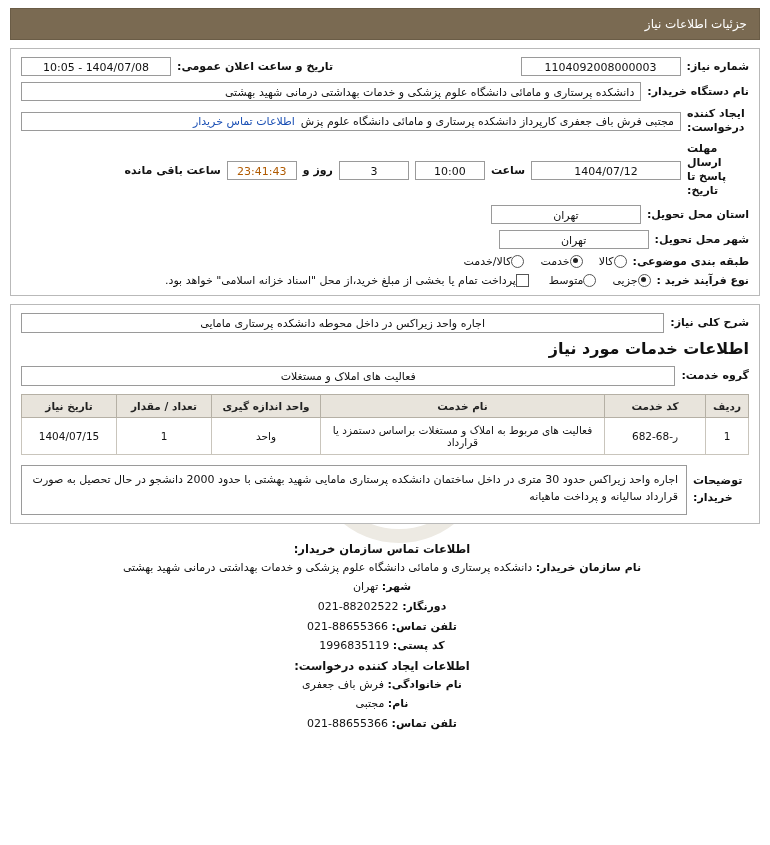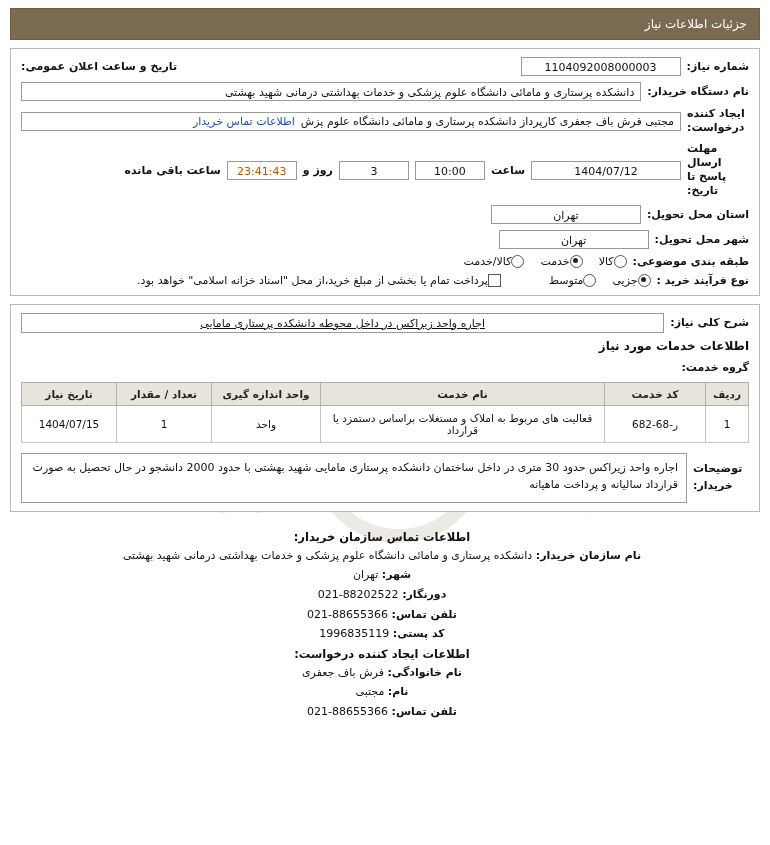--- a/index.html
+++ b/index.html
@@ -153,33 +153,32 @@
     border: 14px solid #edeae3;
     left: 50%;
     margin-left: -75px;
     top: -30px;
     z-index: -1;
   }
 
   
   .sec-title {
     font-weight: bold;
-    font-size: 12px;
+    font-size: 16px;
     margin: 6px 0 8px 0;
   }
   .wide-box {
     border: 1px solid #9a9a9a;
     height: 20px;
     line-height: 20px;
     background: #fff;
     font-size: 11px;
     padding: 0 6px;
     box-sizing: border-box;
     text-align: center;
-    text-decoration: underline;
   }
 
   
   table.items {
     width: 100%;
     border-collapse: collapse;
     margin-top: 8px;
     font-size: 10.5px;
   }
   table.items th {
@@ -259,20 +258,21 @@
     <div class="wm-sub">پایگاه اطلاع رسانی مناقصات و مزایده</div>
   </div>
 
   <div class="panel">
 
     <div class="row">
       <span class="lbl">شماره نیاز:</span>
       <span class="val-box w-160">1104092008000003</span>
       <span class="spacer"></span>
       <span class="lbl">تاریخ و ساعت اعلان عمومی:</span>
+      <span class="val-box w-150">1404/07/08 - 10:05</span>
     </div>
 
     <div class="row">
       <span class="lbl">نام دستگاه خریدار:</span>
       <span class="val-box right" style="flex:1 1 auto;">دانشکده پرستاری و مامائی دانشگاه علوم پزشکی و خدمات بهداشتی درمانی شهید بهشتی</span>
     </div>
 
     <div class="row">
       <span class="lbl" style="width:62px; text-align:left; white-space:normal; line-height:1.3;">ایجاد کننده درخواست:</span>
       <span class="val-box right" style="flex:1 1 auto; display:flex; align-items:center; justify-content:flex-start; gap:6px;">
@@ -321,39 +321,40 @@
     <div class="row" style="margin-bottom:0;">
       <span class="lbl">نوع فرآیند خرید :</span>
       <span class="opt">
         <span class="radio checked"></span>
         <span>جزیی</span>
       </span>
       <span class="opt">
         <span class="radio"></span>
         <span>متوسط</span>
       </span>
-      <span class="opt" style="margin-right:32px;">
+      <span class="opt" style="margin-right:4px;">
         <span class="cb"></span>
         <span>پرداخت تمام یا بخشی از مبلغ خرید،از محل "اسناد خزانه اسلامی" خواهد بود.</span>
       </span>
     </div>
 
   </div>
 
   <div class="panel">
 
     <div class="row">
       <span class="lbl">شرح کلی نیاز:</span>
       <span class="wide-box" style="flex:1 1 auto;">اجاره واحد زیراکس در داخل محوطه دانشکده پرستاری مامایی</span>
     </div>
 
     <div class="sec-title">اطلاعات خدمات مورد نیاز</div>
 
     <div class="row">
       <span class="lbl">گروه خدمت:</span>
+      <span class="wide-box" style="flex:1 1 auto;">فعالیت های  املاک و مستغلات</span>
     </div>
 
     <table class="items">
       <thead>
         <tr>
           <th style="width:34px;">ردیف</th>
           <th style="width:92px;">کد خدمت</th>
           <th>نام خدمت</th>
           <th style="width:100px;">واحد اندازه گیری</th>
           <th style="width:86px;">تعداد / مقدار</th>

